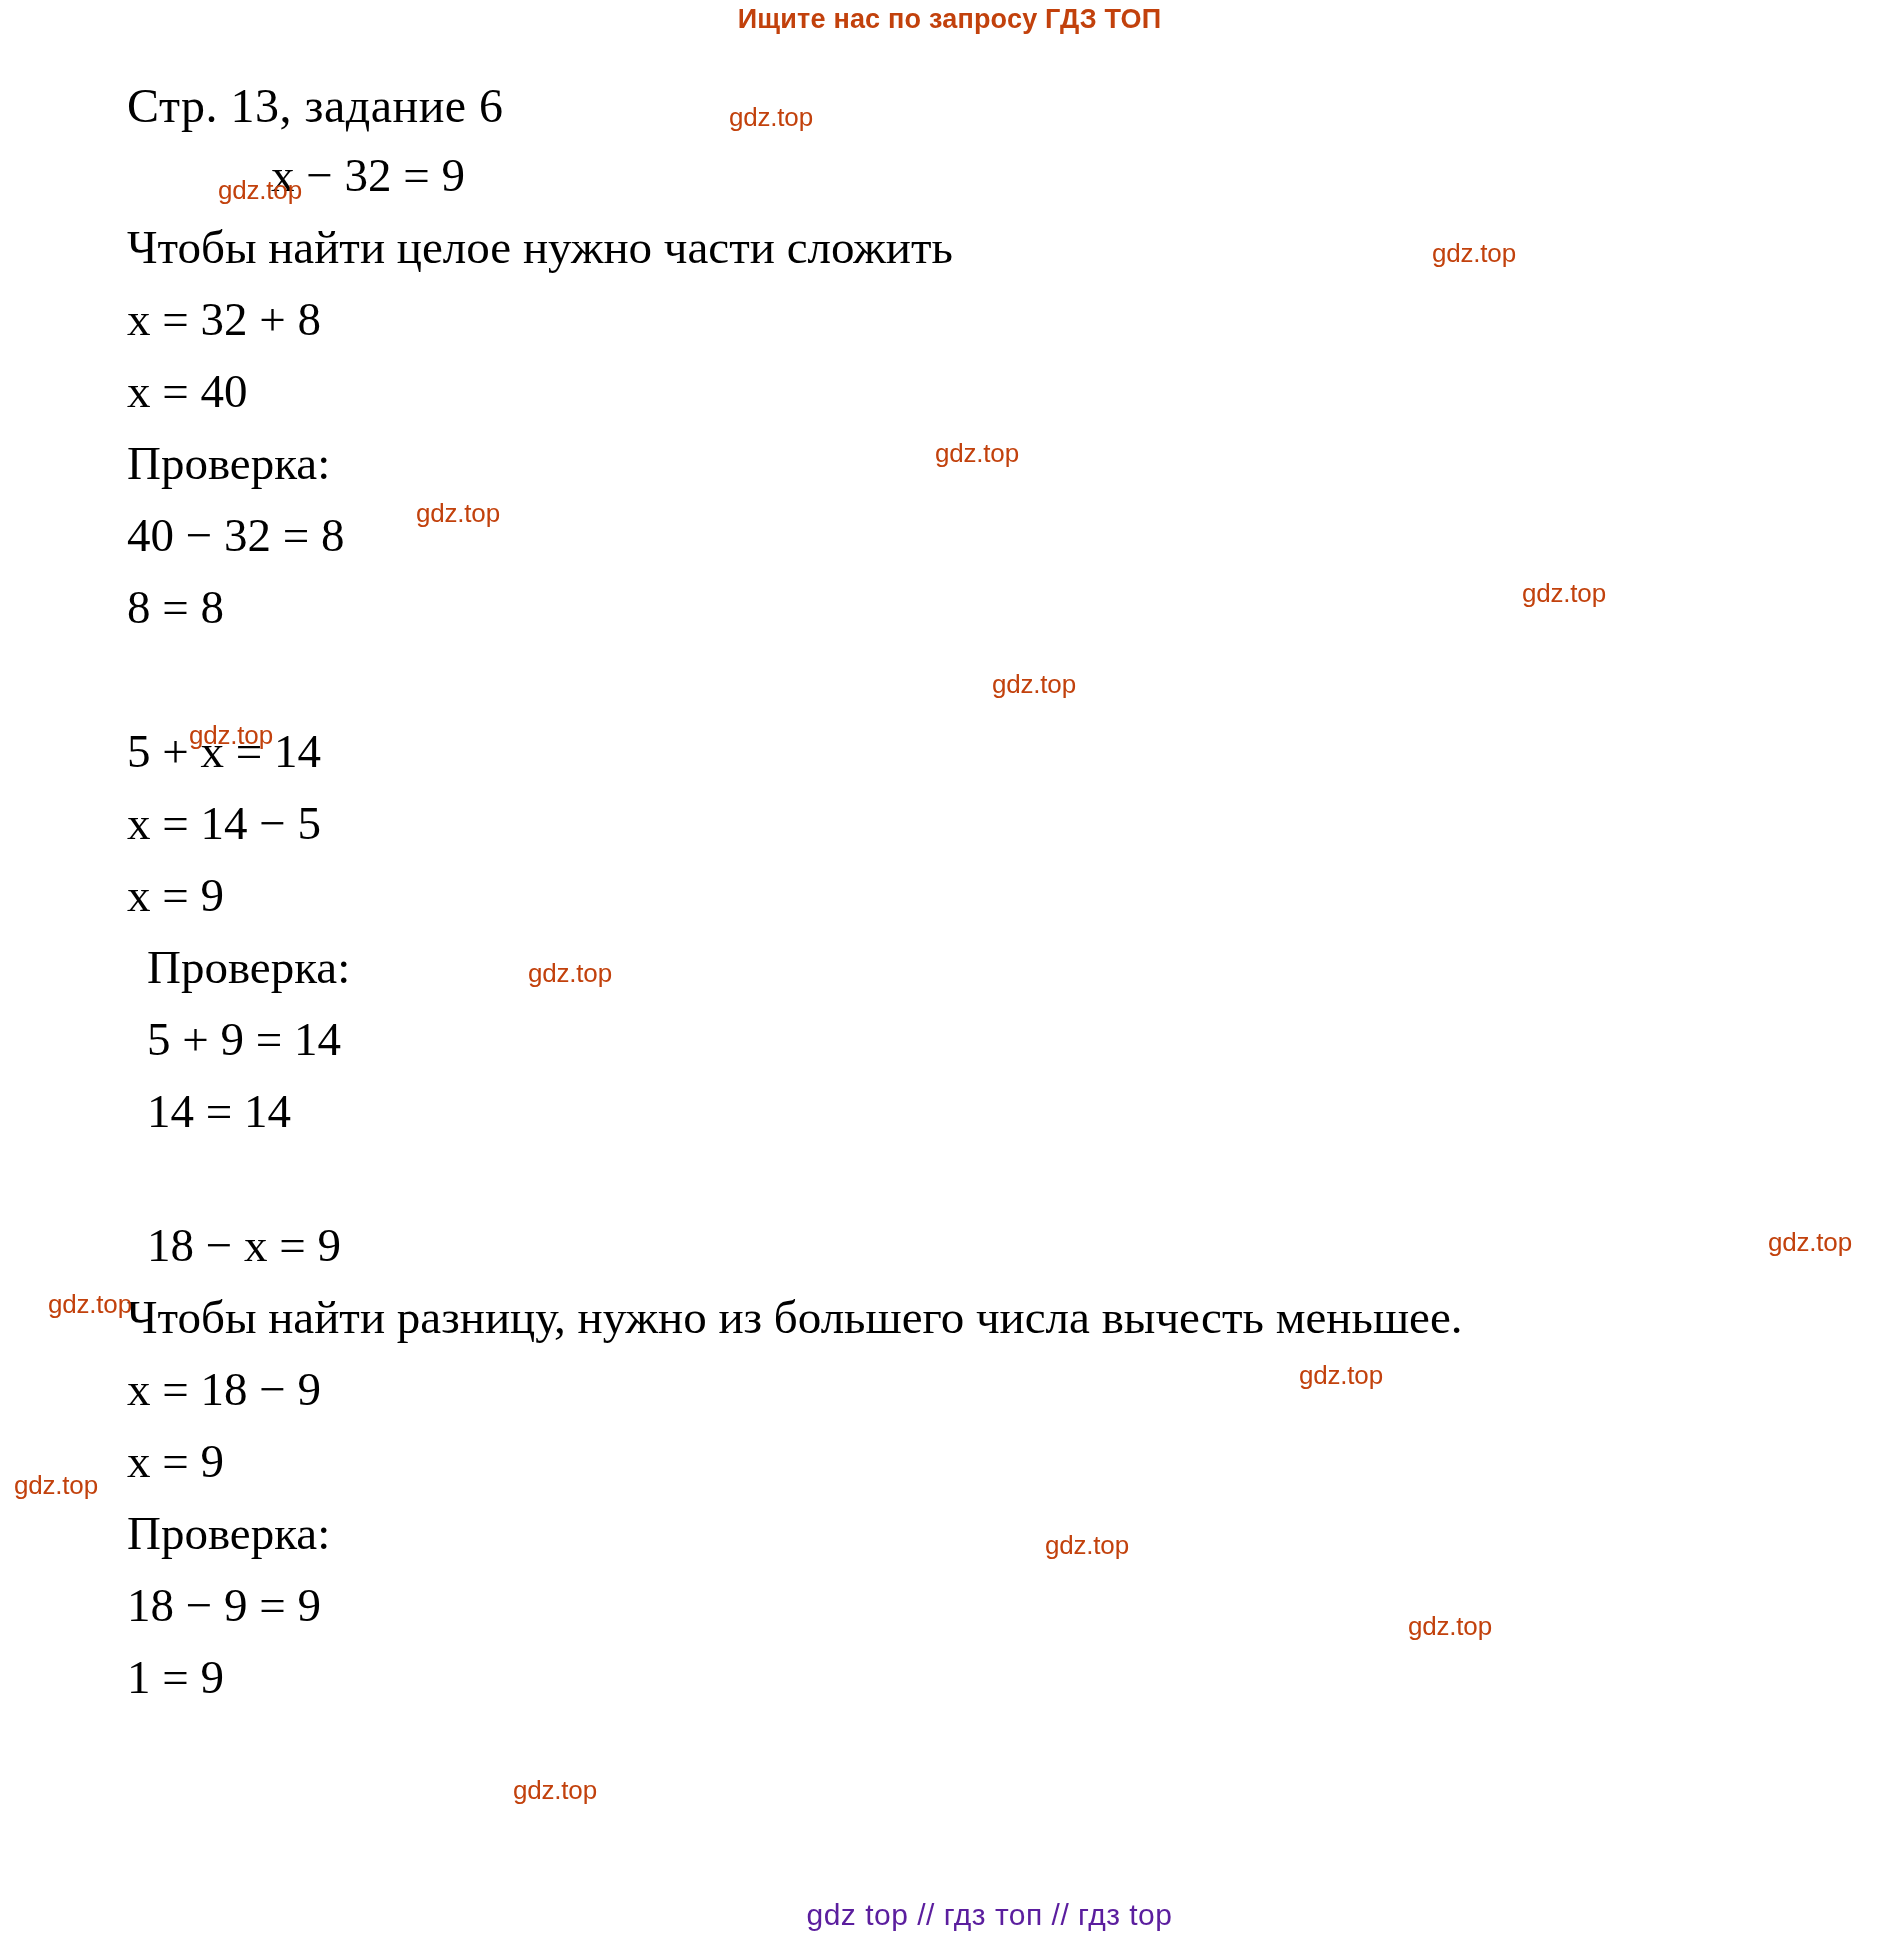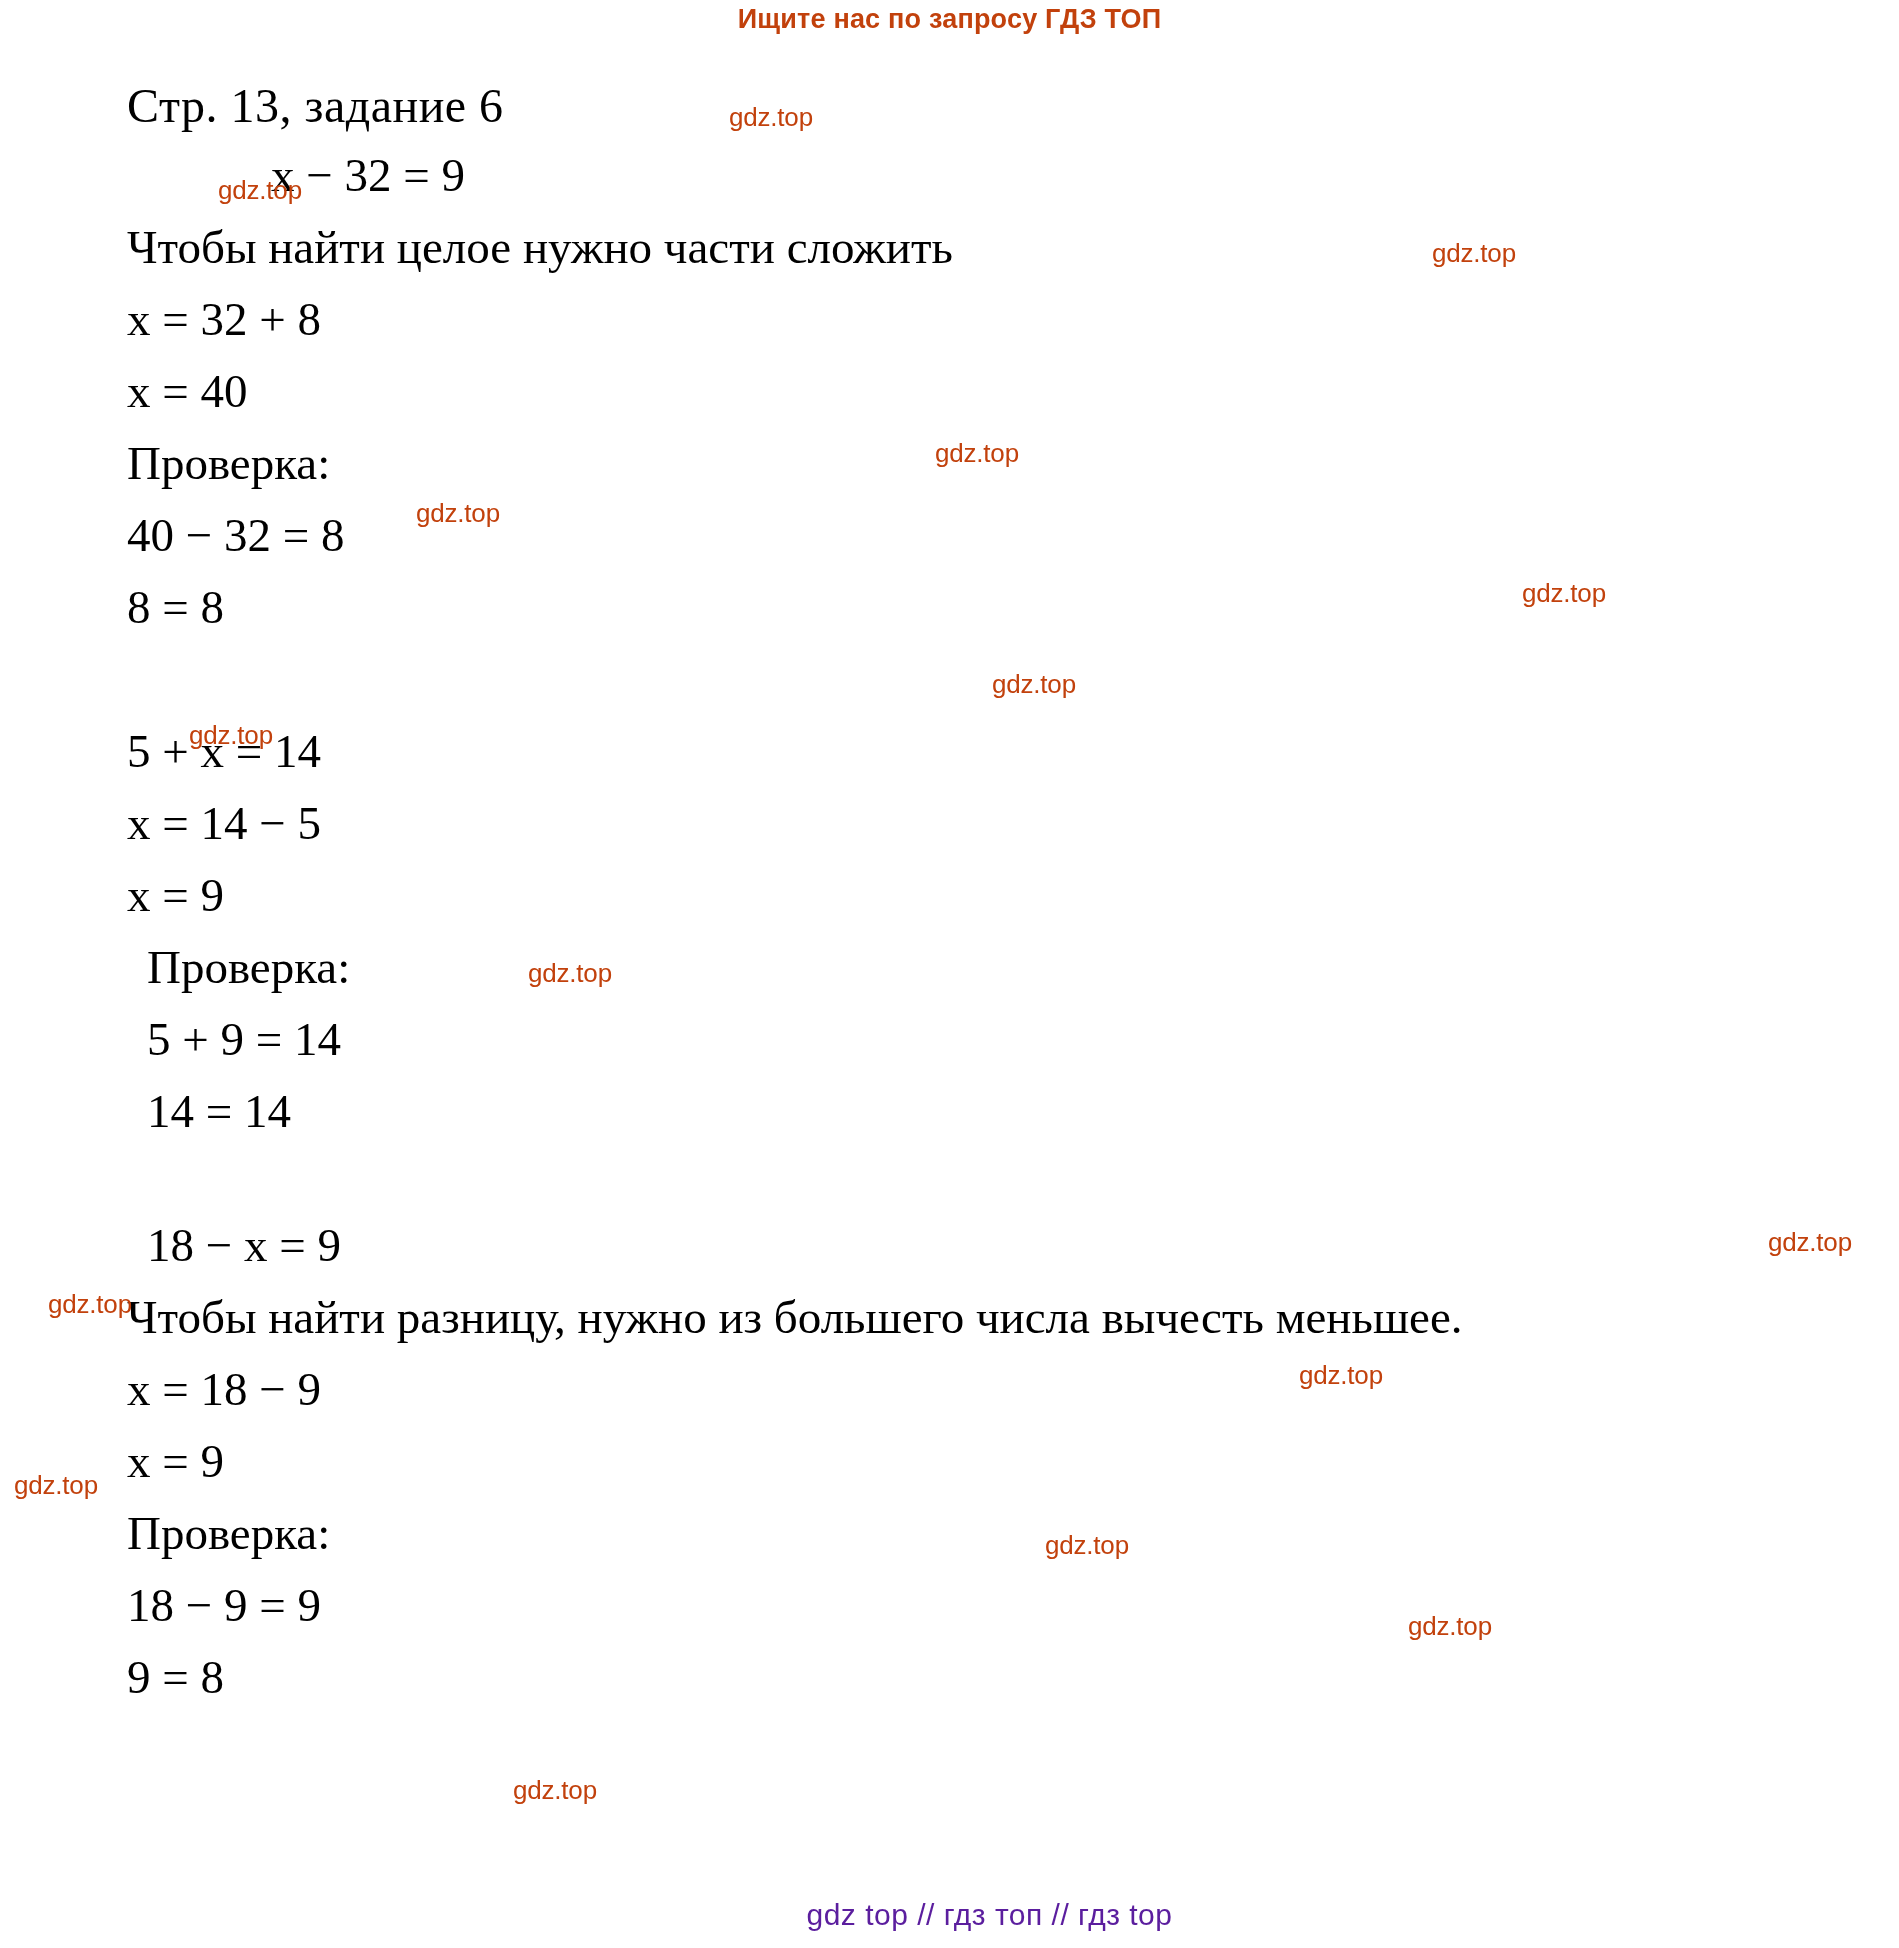--- a/index.html
+++ b/index.html
@@ -123,21 +123,21 @@
 
   <div class="gap-md"></div>
 
   <div class="block">
     <div class="line indent-small">18 − х = 9</div>
     <div class="line">Чтобы найти разницу, нужно из большего числа вычесть меньшее.</div>
     <div class="line">х = 18 − 9</div>
     <div class="line">х = 9</div>
     <div class="line">Проверка:</div>
     <div class="line">18 − 9 = 9</div>
-    <div class="line">9 = 8</div>
+    <div class="line">1 = 9</div>
   </div>
 
 </div>
 
 <div id="watermark-layer">
     <div class="wm" style="left: 729px; top: 102px;">gdz.top</div>
     <div class="wm" style="left: 218px; top: 175px;">gdz.top</div>
     <div class="wm" style="left: 1432px; top: 238px;">gdz.top</div>
     <div class="wm" style="left: 935px; top: 438px;">gdz.top</div>
     <div class="wm" style="left: 416px; top: 498px;">gdz.top</div>

